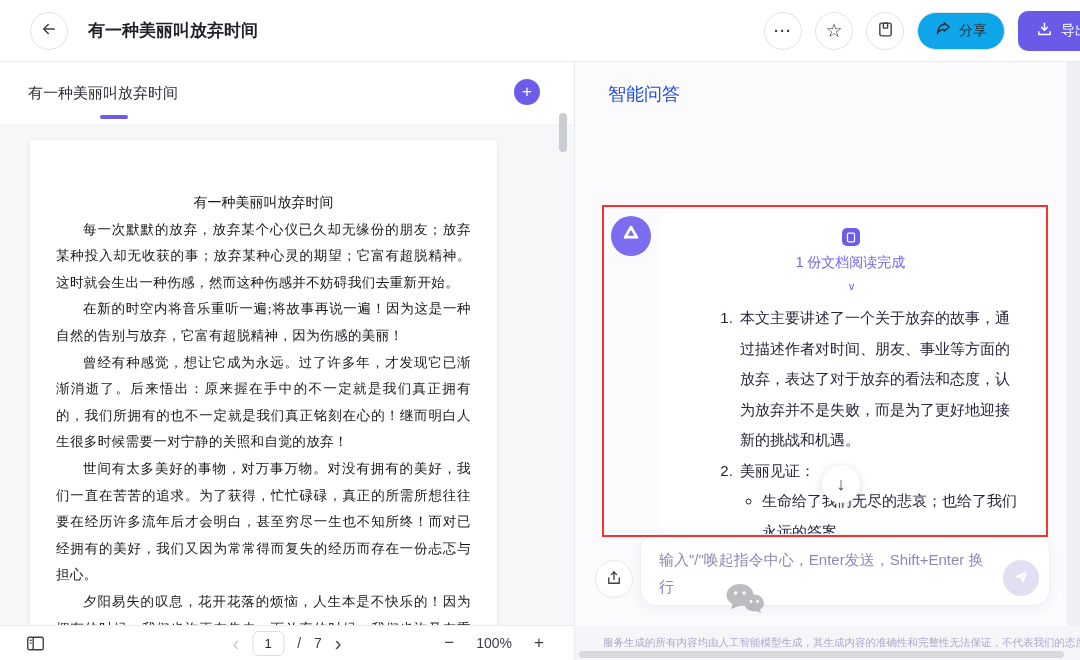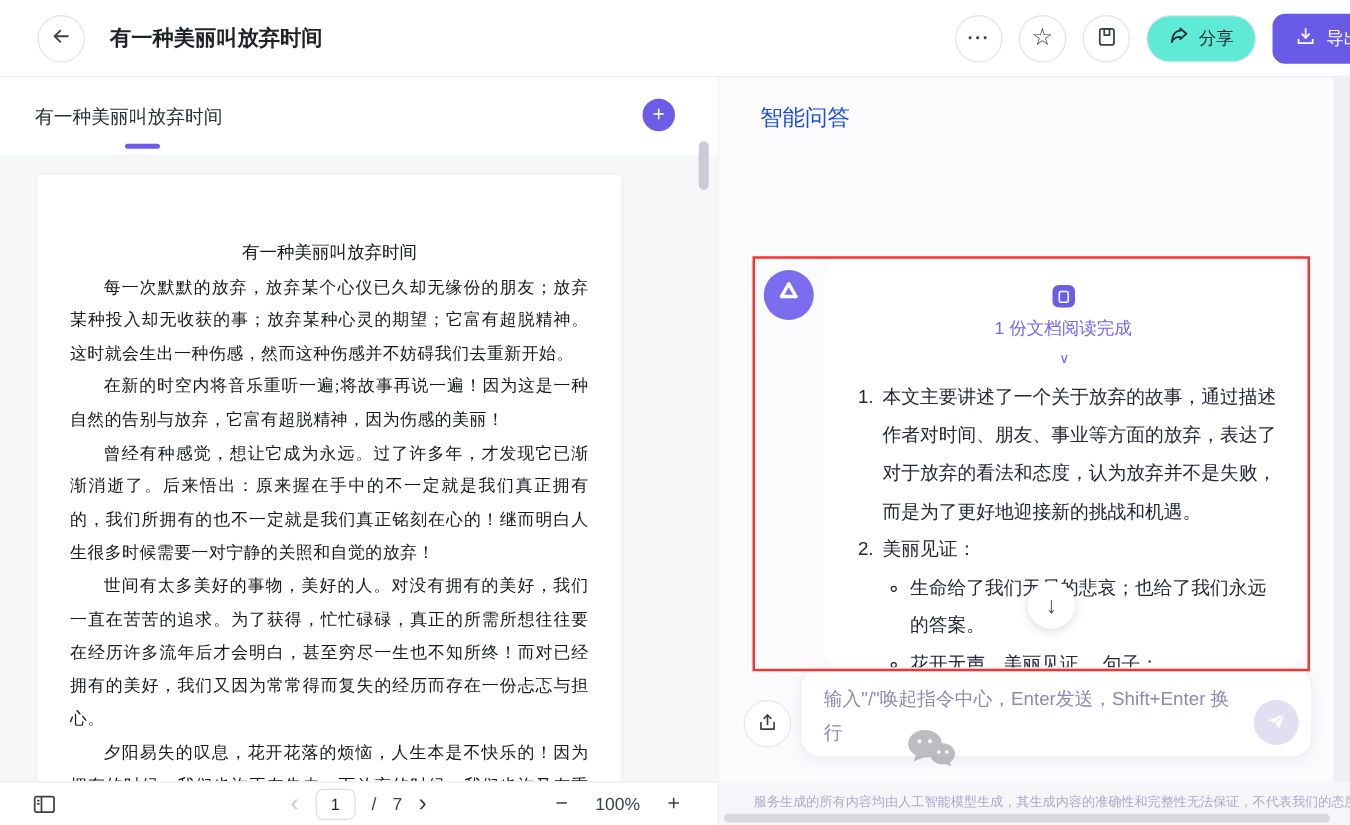--- a/index.html
+++ b/index.html
@@ -6,21 +6,21 @@
   html,body { width:1080px; height:660px; overflow:hidden; background:#fff;
     font-family:"Liberation Sans","DejaVu Sans",sans-serif; color:#24262e; }
 
   
   .header { height:62px; display:flex; align-items:center; padding:0 0 0 30px;
     border-bottom:1px solid #e9eaee; position:relative; background:#fff; }
   .circle-btn { width:38px; height:38px; border-radius:50%; border:1px solid #e3e4e9;
     background:#fff; display:flex; align-items:center; justify-content:center; cursor:pointer; }
   .header-title { font-size:17px; font-weight:bold; margin-left:20px; color:#1f2127; }
   .header-right { margin-left:auto; display:flex; align-items:center; gap:13px; }
-  .pill-btn { height:38px; border-radius:19px; border:1px solid #e3e4e9; background:#5eead4;
+  .pill-btn { height:38px; border-radius:19px; border:1px solid #e3e4e9; background:#0ea5e9;
     display:flex; align-items:center; gap:7px; padding:0 17px; font-size:14px; color:#2c2e36; cursor:pointer; }
   .export-btn { height:40px; border-radius:10px; background:#6A5AE8; color:#fff; border:none;
     display:flex; align-items:center; gap:8px; padding:0 18px; font-size:14px; width:104px;
     flex-shrink:0; margin-right:-42px; cursor:pointer; }
   .dots { font-size:15px; letter-spacing:1px; color:#3c3f47; font-weight:bold; }
   .star-glyph { font-size:19px; color:#2c2e36; line-height:1; }
 
   
   .main { display:flex; height:598px; }
 
@@ -65,21 +65,21 @@
   .ai-avatar { position:absolute; left:36px; top:154px; width:40px; height:40px; border-radius:50%;
     background:#7b6cf0; display:flex; align-items:center; justify-content:center; z-index:10; }
   .ai-bubble { position:absolute; left:84px; right:38px; top:150px; height:322px; background:#fff;
     border-radius:14px; padding:16px 20px 0 20px; overflow:hidden; z-index:5; }
   .ai-status { display:flex; align-items:center; gap:8px; font-size:14px; color:#7466ee;
     margin-bottom:10px; cursor:pointer;flex-direction:column; }
   .doc-chip { width:18px; height:18px; border-radius:5px; background:#6C5CE7; display:flex;
     align-items:center; justify-content:center; }
   .status-chevron { font-size:11px; margin-left:2px; }
   .ai-list { margin-left:24px; font-size:15px; line-height:30.5px; color:#26263a; }
-  .ai-list > li { padding-left:3px; }
+  .ai-list > li { padding-left:3px;margin-left:34px; }
   .ai-sublist { list-style:circle; margin-left:22px; }
   .scroll-down-btn { position:absolute; left:247px; top:403px; width:38px; height:38px;
     border-radius:50%; background:#fff; border:none; box-shadow:0 2px 8px rgba(60,60,90,.18);
     z-index:40; font-size:18px; color:#4a4d55; cursor:pointer; }
   .input-card { position:absolute; left:65px; right:30px; top:472px; height:72px; background:#fff;
     border:1px solid #efeef6; border-radius:16px; box-shadow:0 3px 12px rgba(90,80,160,.07);
     padding:11px 58px 0 18px; z-index:20; }
   .chat-input { font-size:15px; line-height:27px; color:#8e88b4; outline:none; cursor:text; }
   .send-btn { position:absolute; right:10px; bottom:9px; width:36px; height:36px; border-radius:50%;
     background:#e2dff2; border:none; display:flex; align-items:center; justify-content:center; cursor:pointer; }
@@ -153,21 +153,21 @@
       <span class="tab-underline"></span>
       <button class="add-btn">+</button>
     </div>
     <div class="doc-area">
       <div class="page">
         <h3>有一种美丽叫放弃时间</h3>
         <div>
             <p>每一次默默的放弃，放弃某个心仪已久却无缘份的朋友；放弃某种投入却无收获的事；放弃某种心灵的期望；它富有超脱精神。这时就会生出一种伤感，然而这种伤感并不妨碍我们去重新开始。</p>
             <p>在新的时空内将音乐重听一遍;将故事再说一遍！因为这是一种自然的告别与放弃，它富有超脱精神，因为伤感的美丽！</p>
             <p>曾经有种感觉，想让它成为永远。过了许多年，才发现它已渐渐消逝了。后来悟出：原来握在手中的不一定就是我们真正拥有的，我们所拥有的也不一定就是我们真正铭刻在心的！继而明白人生很多时候需要一对宁静的关照和自觉的放弃！</p>
-            <p>世间有太多美好的事物，美好的人。对没有拥有的美好，我们一直在苦苦的追求。为了获得，忙忙碌碌，真正的所需所想往往要在经历许多流年后才会明白，甚至穷尽一生也不知所终！而对已经拥有的美好，我们又因为常常得而复失的经历而存在一份忐忑与担心。</p>
+            <p>世间有太多美好的事物，对万事万物。对没有拥有的美好，我们一直在苦苦的追求。为了获得，忙忙碌碌，真正的所需所想往往要在经历许多流年后才会明白，甚至穷尽一生也不知所终！而对已经拥有的美好，我们又因为常常得而复失的经历而存在一份忐忑与担心。</p>
             <p>夕阳易失的叹息，花开花落的烦恼，人生本是不快乐的！因为拥有的时候，我们也许正在失去，而放弃的时候，我们也许又在重新获</p>
           </div>
       </div>
     </div>
     <span class="doc-scroll-thumb"></span>
     <div class="left-toolbar">
       <span class="sidebar-toggle">
         <svg width="19" height="17" viewBox="0 0 24 22" fill="none" stroke="#3c3f47" stroke-width="1.8" stroke-linejoin="round">
             <rect x="2" y="3" width="20" height="16" rx="2"></rect>
             <path d="M9 3v16"></path>

